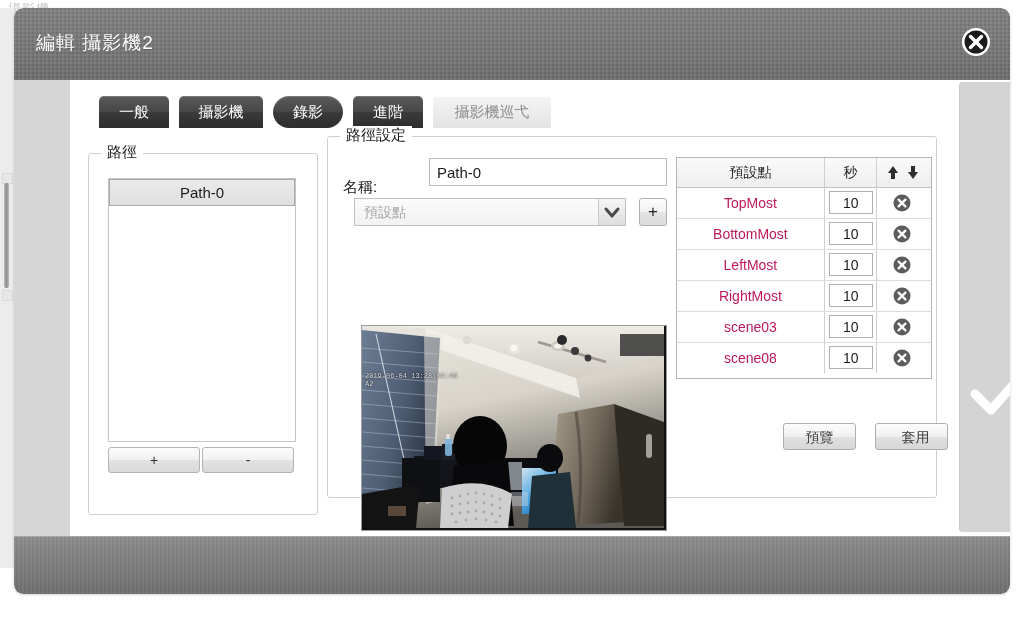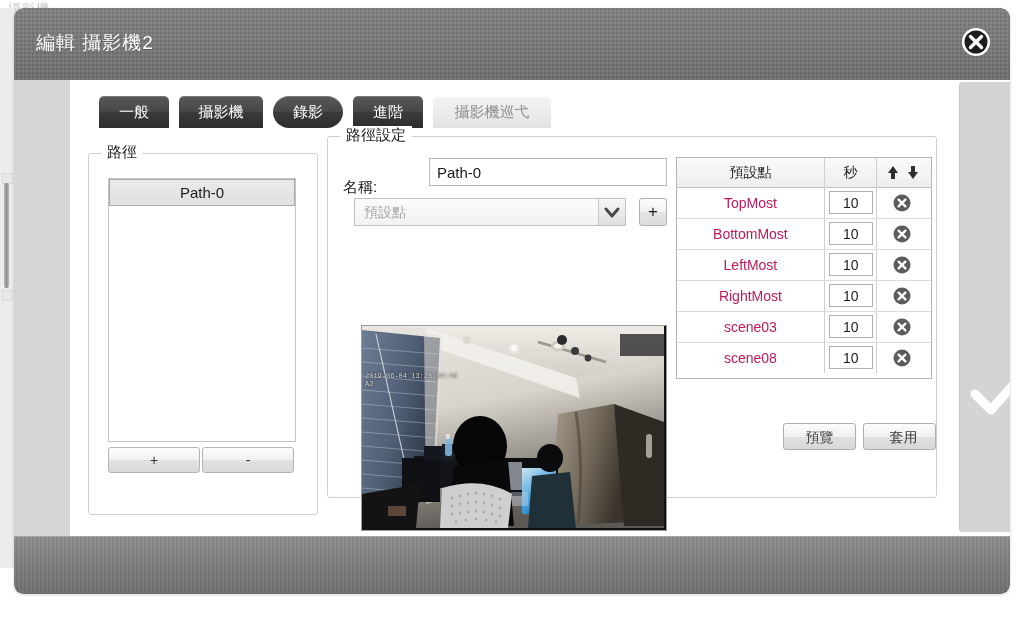--- a/index.html
+++ b/index.html
@@ -438,21 +438,21 @@
     color: #3a3a3a;
     line-height: 26px;
     text-align: center;
     background: linear-gradient(to bottom, #fdfdfd 0%, #f0f0f0 50%, #e1e1e1 51%, #d7d7d7 100%);
     border: 1px solid #aeaeae;
     border-radius: 3px;
     box-sizing: border-box;
     cursor: pointer;
   }
   .btn-md.p1 { left: 0px; }
-  .btn-md.p2 { left: 80px; padding-left: 8px; }
+  .btn-md.p2 { left: 92px; padding-left: 8px; }
 </style>
 </head>
 <body>
 
 <div id="root">
 
   <div class="ghost-text">攝影機</div>
 
   <div class="left-rail">
     <div class="left-rail-mark" style="top:165px"></div>

